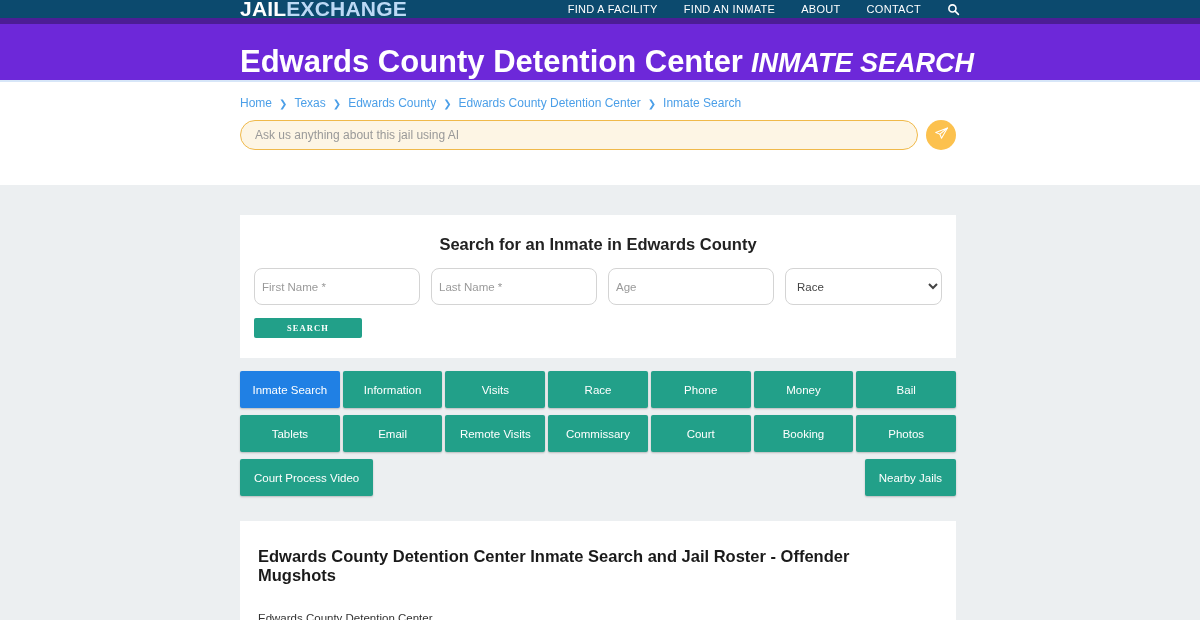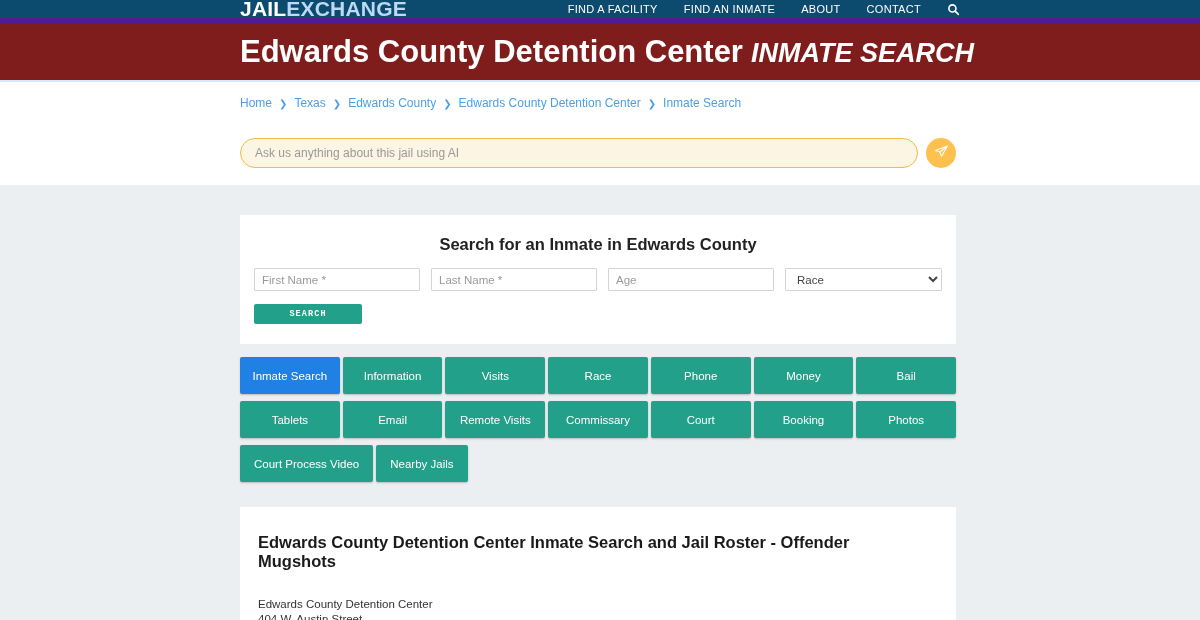--- a/index.html
+++ b/index.html
@@ -46,23 +46,23 @@
   }
   .nav-search-icon {
     display: inline-flex;
     align-items: center;
     color: #fff;
   }
 
   
   .titleband {
     height: 58px;
-    background: #7f1d1d;
-    display: flex;
-    align-items: center;
+    background: #6d28d9;
+    display: flex;
+    align-items: flex-end;
     padding: 0 240px;
     border-bottom: 2px solid #d7e6f8;
   }
   .titleband h1 {
     margin: 0;
     font-size: 31px;
     color: #ffffff;
     font-weight: bold;
     white-space: nowrap;
   }
@@ -85,21 +85,21 @@
     align-items: center;
     gap: 7px;
     flex-wrap: nowrap;
     white-space: nowrap;
   }
   .breadcrumb a { color: #4b9fe8; text-decoration: none; }
   .breadcrumb .sep { color: #4b9fe8; font-size: 10px; }
   .breadcrumb .current { color: #4b9fe8; }
 
   .aisearch {
-    margin-top: 28px;
+    margin-top: 10px;
     display: flex;
     align-items: center;
     gap: 8px;
   }
   .ai-input {
     width: 678px;
     height: 30px;
     background: #fdf5e4;
     border: 1px solid #f0b94a;
     border-radius: 16px;
@@ -138,23 +138,23 @@
     text-align: center;
     font-size: 16.5px;
     color: #222;
     font-weight: bold;
   }
   .formrow {
     display: flex;
     gap: 11px;
   }
   .formrow input, .formrow select {
-    height: 23px;
+    height: 37px;
     border: 1px solid #d4d4d4;
-    border-radius: 1px;
+    border-radius: 8px;
     padding: 0 7px;
     font-size: 11.5px;
     color: #444;
     background: #fff;
     font-family: "Liberation Sans", sans-serif;
     outline: none;
   }
   .formrow input::placeholder { color: #9a9a9a; }
   .f-first { width: 166px; }
   .f-last  { width: 166px; }
@@ -166,36 +166,36 @@
     width: 108px;
     height: 20px;
     background: #22a089;
     color: #ffffff;
     border: none;
     border-radius: 2px;
     font-size: 8.5px;
     font-weight: bold;
     letter-spacing: 1.1px;
     cursor: pointer;
-    font-family: Liberation Mono, monospace;
+    font-family: Liberation Serif, serif;
   }
 
   
   .tabs {
     width: 716px;
     margin-top: 13px;
     display: flex;
     flex-direction: column;
     gap: 7px;
   }
   .tabrow {
     display: flex;
     gap: 3px;
   }
-  .tabrow.center { justify-content: flex-start; }
+  .tabrow.center { justify-content: space-between; }
   .tab {
     flex: 1 1 0;
     height: 37px;
     background: #22a089;
     color: #ffffff;
     border: none;
     border-radius: 2px;
     font-size: 11.5px;
     cursor: pointer;
     box-shadow: 0 1px 2px rgba(0,0,0,.22);

